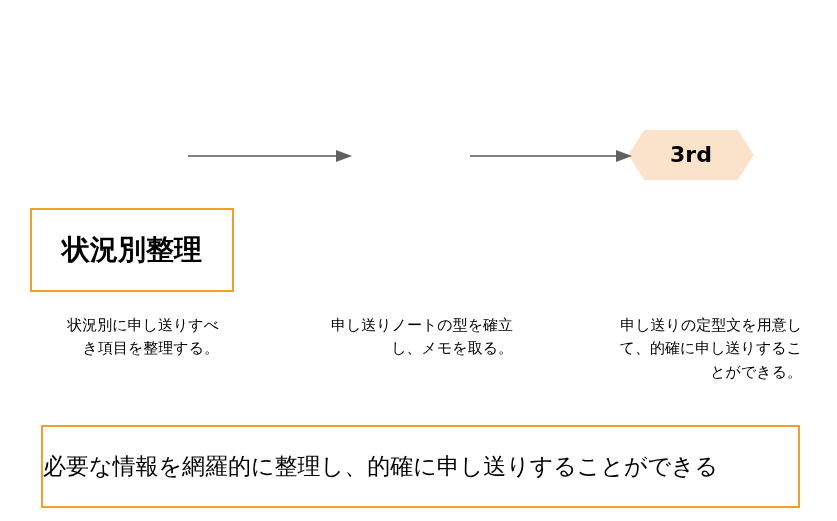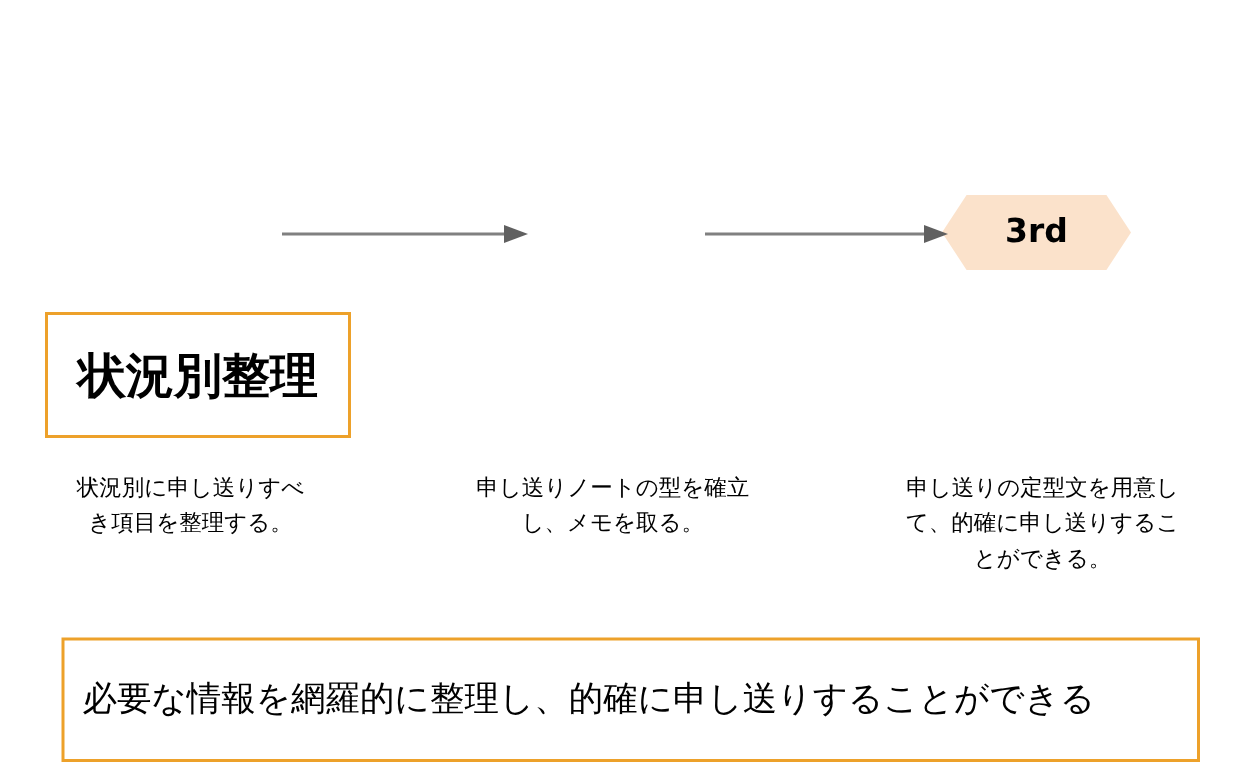--- a/index.html
+++ b/index.html
@@ -77,38 +77,39 @@
     top: 208px;
     height: 84px;
     background: #ffffff;
     border: 2px solid #eda12a;
     box-sizing: border-box;
     display: flex;
     align-items: center;
     justify-content: center;
   }
   .step-box-title {
-    font-size: 32px;
+    font-size: 28px;
     font-weight: bold;
     color: #000000;
     line-height: 1;
     white-space: nowrap;
   }
   #step-box-1 { left: 30px;  width: 204px; }
   #step-box-2 { left: 300px; width: 226px; }
   #step-box-3 { left: 600px; width: 196px; }
 
   
   .step-desc {
     position: absolute;
     top: 314px;
     font-size: 15px;
     color: #000000;
     line-height: 1.55;
-    text-align: center;
+    text-align: right;
+    margin-left: 12px;
   }
   #step-desc-1 { left: 47px;  width: 160px; }
   #step-desc-2 { left: 316px; width: 185px; }
   #step-desc-3 { left: 600px; width: 190px; }
 
   
   #summary-box {
     position: absolute;
     left: 41px;
     top: 425px;
@@ -116,21 +117,20 @@
     height: 83px;
     background: #ffffff;
     border: 2px solid #eda12a;
     box-sizing: border-box;
     display: flex;
     align-items: center;
   }
   #summary-text {
     font-size: 23px;
     color: #000000;
-    padding-left: 12px;
     line-height: 1.2;
     white-space: nowrap;
   }
 </style>
 </head>
 <body>
 
 <div id="canvas">
 
 

